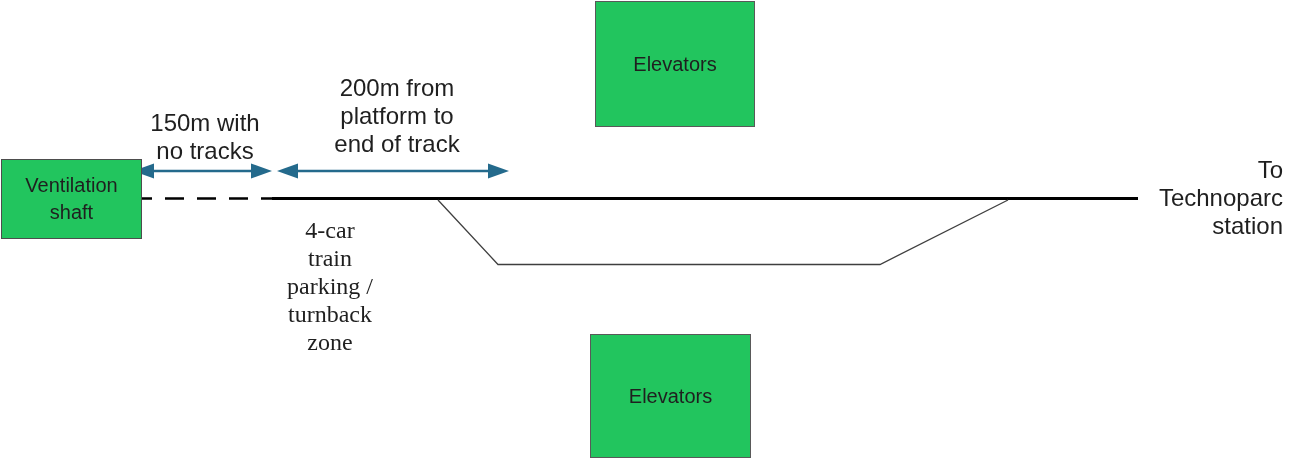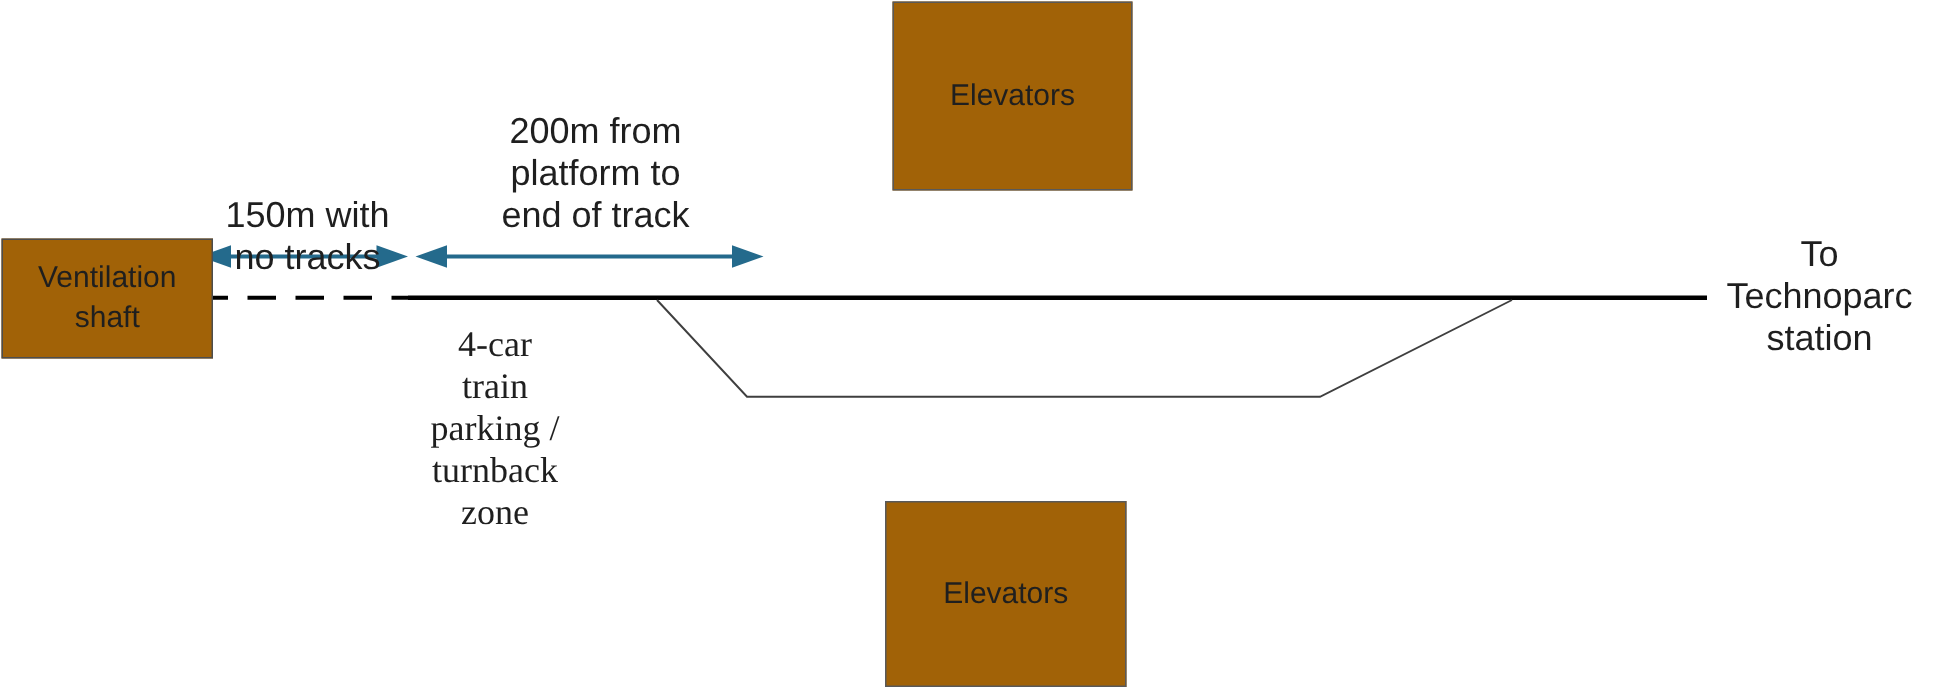--- a/index.html
+++ b/index.html
@@ -18,21 +18,21 @@
   }
   .layer {
     position: absolute;
     left: 0;
     top: 0;
     width: 1289px;
     height: 460px;
   }
   .box {
     position: absolute;
-    background: #a16207;
+    background: #22c55e;
     border: 1.5px solid #595959;
     display: flex;
     align-items: center;
     justify-content: center;
     text-align: center;
     white-space: pre-line;
     font-size: 20px;
     line-height: 27px;
     box-sizing: border-box;
   }
@@ -41,24 +41,24 @@
     text-align: center;
     white-space: pre-line;
     font-size: 24px;
     line-height: 28px;
   }
   .box-ventilation { left: 1px;  top: 159px; width: 141px; height: 80px;  border-color:#4d4d4d; }
   .box-elev-top    { left: 595px; top: 1px;  width: 160px; height: 126px; }
   .box-platform1   { left: 511px; top: 127px; width: 328px; height: 55px; border-color:#6b6b6b; }
   .box-platform2   { left: 505px; top: 283px; width: 328px; height: 53px; border-color:#6b6b6b; }
   .box-elev-bottom { left: 590px; top: 334px; width: 161px; height: 124px; }
-  .label-dim150    { left: 125px; top: 109px; width: 160px; margin-top: 21px; }
+  .label-dim150    { left: 125px; top: 109px; width: 160px; }
   .label-dim200    { left: 307px; top: 74px;  width: 180px; }
   .label-turnback  { left: 260px; top: 216px; width: 140px; font-family: Liberation Serif, serif; }
-  .label-dest      { left: 1143px; top: 156px; width: 140px; }
+  .label-dest      { left: 1143px; top: 156px; width: 140px; text-align: right; }
 </style>
 </head>
 <body>
 
 <div class="canvas">
 
   <svg class="layer" viewBox="0 0 1289 460">
 
     <line x1="133" y1="198.5" x2="272" y2="198.5" stroke-width="2.6" stroke-dasharray="19 13" stroke="#000000"></line>
 

